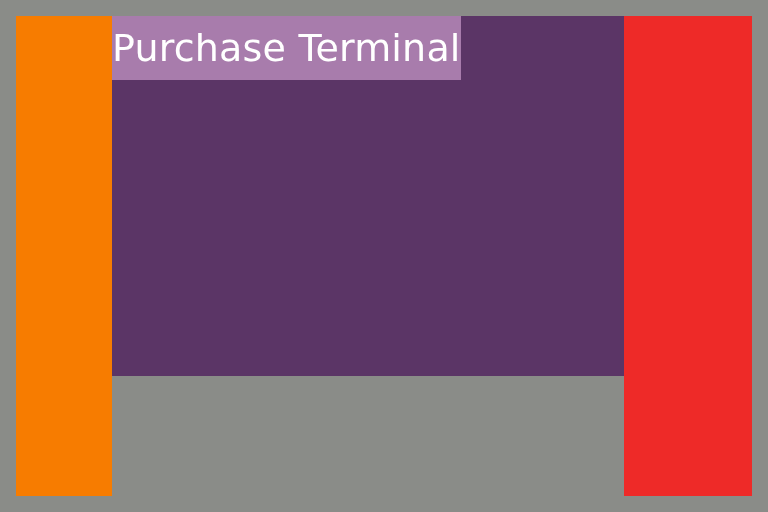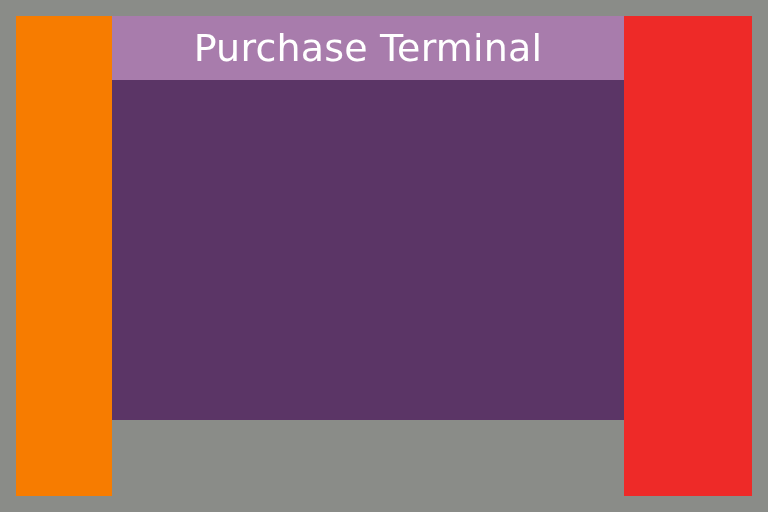--- a/index.html
+++ b/index.html
@@ -29,23 +29,23 @@
     height: 480px;
     background: #f77c00;
   }
 
   
   #terminal-window {
     position: absolute;
     left: 112px;
     top: 16px;
     width: 512px;
-    height: 404px;
+    height: 360px;
     display: flex;
-    flex-direction: column;
+    flex-direction: row;
     background: #5b3566;
   }
 
   #title-bar {
     flex: 0 0 64px;
     height: 64px;
     background: #a87cac;
     display: flex;
     align-items: center;
     justify-content: center;

